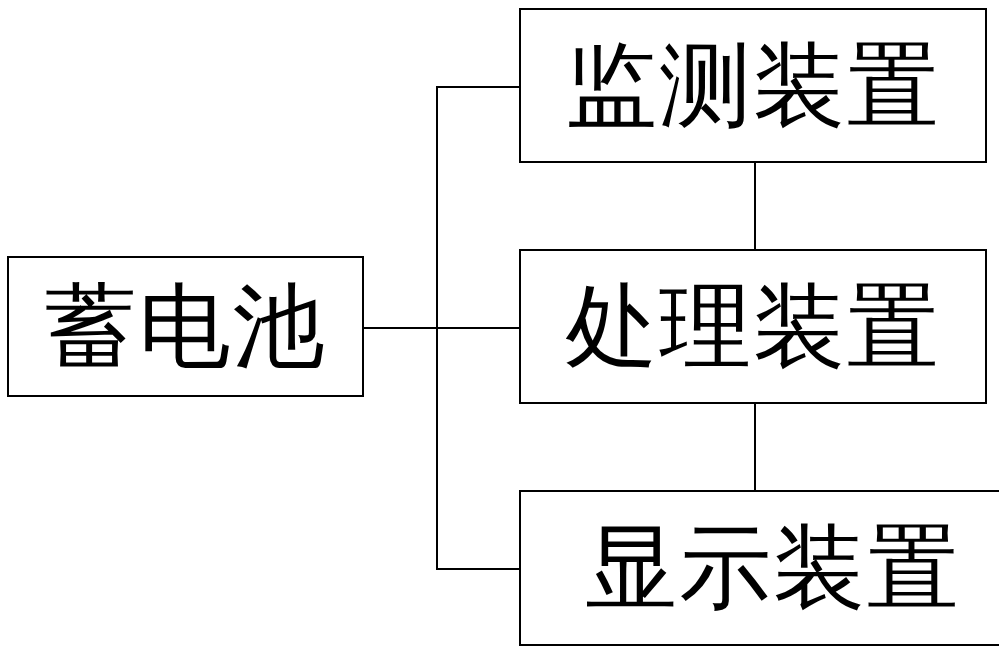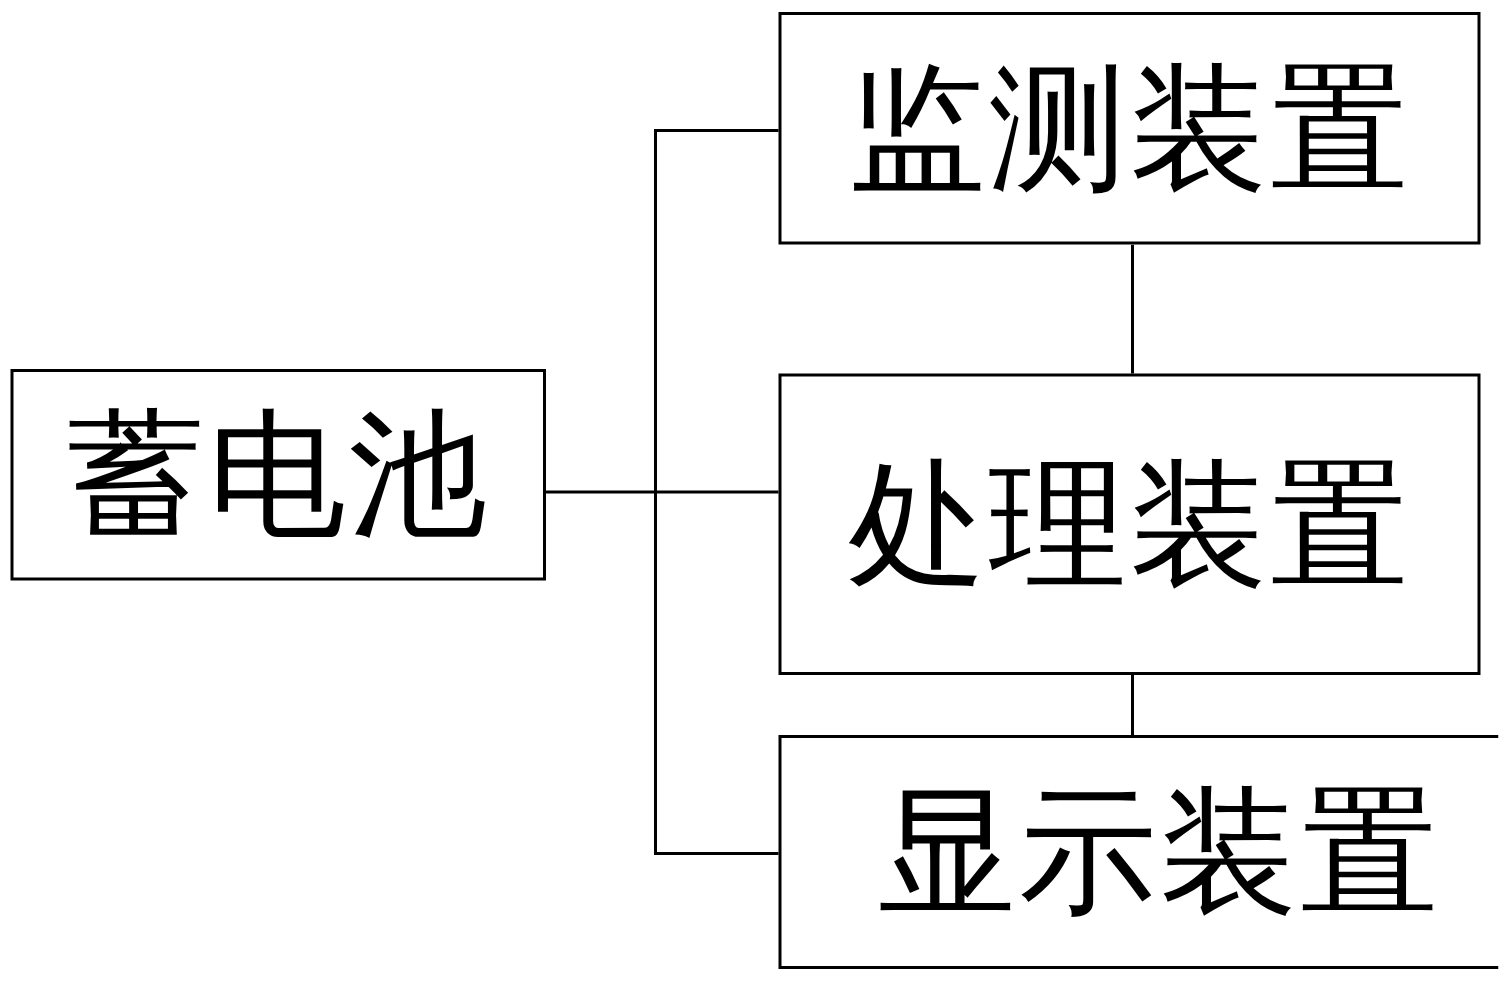--- a/index.html
+++ b/index.html
@@ -28,24 +28,24 @@
     z-index: 3;
   }
   .node-label {
     font-family: "DejaVu Sans", sans-serif;
     font-weight: 400;
     color: #000000;
     line-height: 1;
     white-space: nowrap;
     letter-spacing: 0.02em;
   }
-  #node-battery { left: 7px; top: 246px; width: 357px; height: 141px; }
+  #node-battery { left: 7px; top: 256px; width: 357px; height: 141px; }
   #node-battery .node-label { font-size: 92px; }
   #node-monitor { left: 519px; top: 8px; width: 468px; height: 155px; }
-  #node-process { left: 519px; top: 249px; width: 468px; height: 201px; }
+  #node-process { left: 519px; top: 249px; width: 468px; height: 155px; }
   #node-display { left: 519px; top: 490px; width: 508px; height: 156px; }
   #node-monitor .node-label,
   #node-process .node-label,
   #node-display .node-label { font-size: 92px; }
 
   .conn {
     position: absolute;
     background: #000000;
     z-index: 1;
   }

